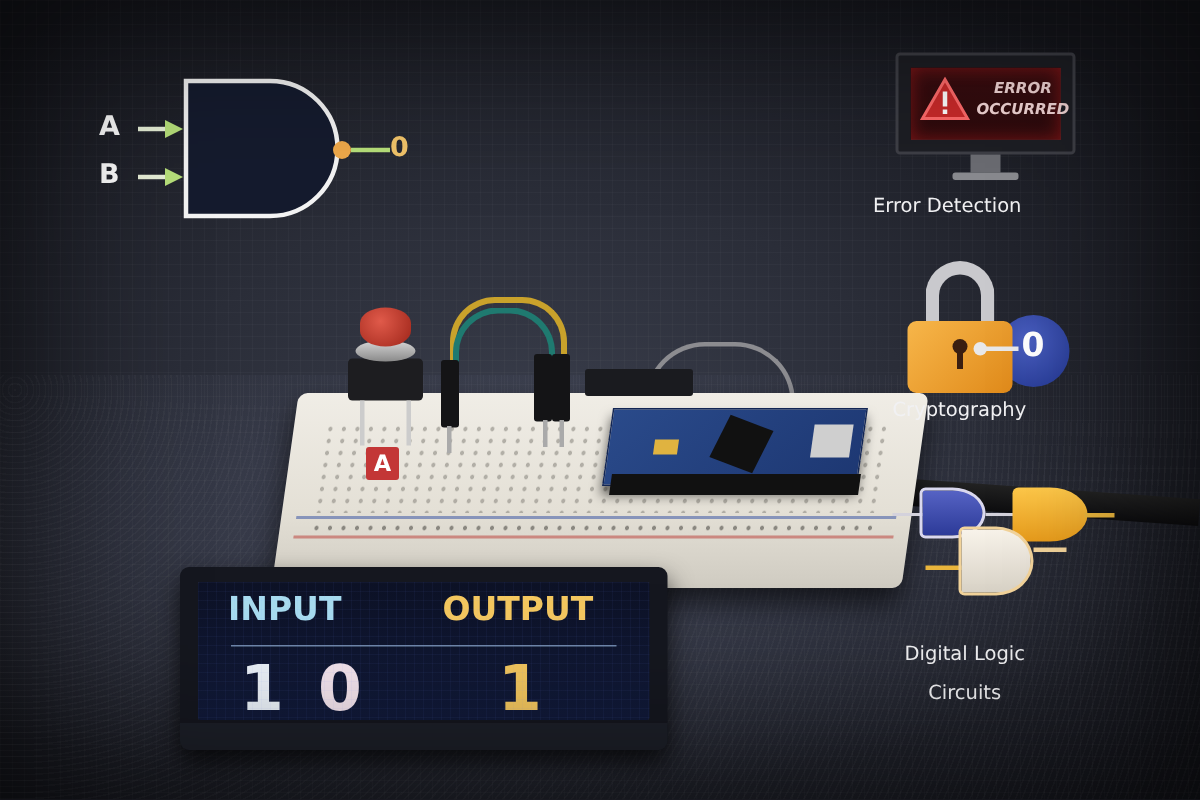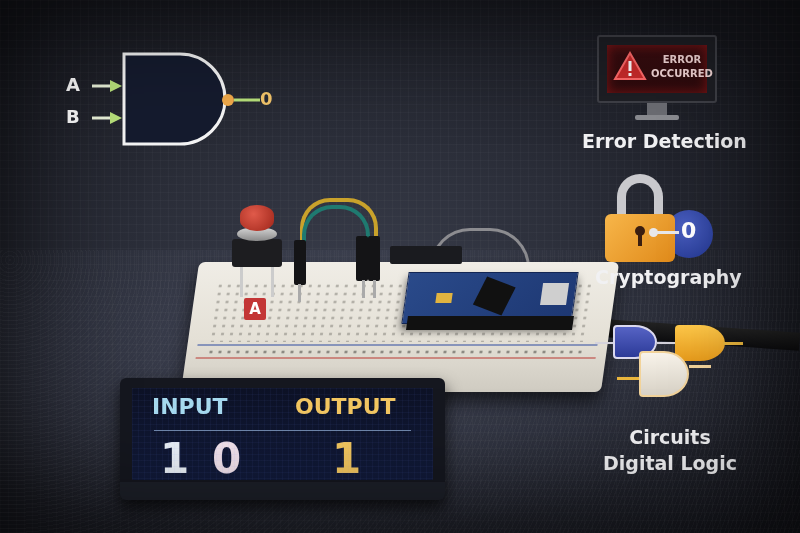--- a/index.html
+++ b/index.html
@@ -111,24 +111,24 @@
     background-size: 6px 6px;
   }
   .panel-base { position: absolute; left: 0; right: 0; bottom: 0; height: 18px; background: #1d2029; border-radius: 0 0 6px 6px; }
   .panel-input-label { position: absolute; left: 20px; top: 6px; color: #a8dcf0; font-weight: bold; font-size: 22px; }
   .panel-output-label { position: absolute; left: 163px; top: 6px; color: #f5c85f; font-weight: bold; font-size: 22px; }
   .panel-divider { position: absolute; left: 22px; right: 22px; top: 42px; height: 1px; background: #6f87a8; }
   .panel-in-val { position: absolute; top: 46px; color: #eef4fb; font-weight: bold; font-size: 42px; }
   .panel-out-val { position: absolute; left: 200px; top: 46px; color: #f5c85f; font-weight: bold; font-size: 42px; }
 
   
-  .feature-label { position: absolute; color: #f1f1f3; font-weight: bold; font-size: 19px; text-align: center; white-space: nowrap; }
-
-  
-  .monitor { position: absolute; left: 597px; top: 35px; width: 112px; height: 90px; }
+  .feature-label { position: absolute; color: #f1f1f3; font-weight: normal; font-size: 13px; text-align: center; white-space: nowrap; }
+
+  
+  .monitor { position: absolute; left: 597px; top: 35px; width: 112px; height: 90px; font-style: italic; }
   .mon-frame { position: absolute; left: 0; top: 0; width: 120px; height: 68px; background: #1d1e24; border: 2px solid #3e3f46; border-radius: 3px; }
   .mon-screen { position: absolute; left: 8px; top: 8px; right: 8px; bottom: 8px; background: linear-gradient(#3a0d10, #2a0a0c); box-shadow: 0 0 12px rgba(255,40,40,0.4) inset; }
   .mon-text { position: absolute; left: 44px; top: 8px; color: #f4d7d7; font-weight: bold; font-size: 10px; line-height: 14px; text-align: center; }
   .mon-stand { position: absolute; left: 50px; top: 68px; width: 20px; height: 12px; background: #6b6c72; }
   .mon-foot { position: absolute; left: 38px; top: 80px; width: 44px; height: 5px; background: #8a8b90; border-radius: 2px; }
 
   
   .lock { position: absolute; left: 603px; top: 174px; width: 120px; height: 95px; }
   .lock-shackle { position: absolute; left: 14px; top: 0; width: 46px; height: 50px; border: 9px solid #c9c9cd; border-bottom: none; border-radius: 26px 26px 0 0; }
   .lock-body { position: absolute; left: 2px; top: 40px; width: 70px; height: 48px; background: linear-gradient(135deg, #f7b64a, #e08a1a); border-radius: 6px; }
@@ -252,18 +252,18 @@
     <div class="gate-wire-white" style="left:-10px;top:17px;width:20px;"></div>
     <div class="gate gate-blue"></div>
     <div class="gate-wire-white" style="left:52px;top:17px;width:20px;"></div>
     <div class="gate gate-gold"></div>
     <div class="gate-wire" style="left:118px;top:17px;width:20px;"></div>
     <div class="gate-wire" style="left:12px;top:52px;width:24px;"></div>
     <div class="gate gate-white"></div>
     <div class="gate-wire" style="left:84px;top:40px;width:22px;background:#f2d39a;"></div>
   </div>
   <div class="feature-label" style="left:603px;top:424px;line-height:26px;">
+    <div>Digital Logic</div>
     <div>Circuits</div>
-    <div>Digital Logic</div>
   </div>
 
   <div class="vignette"></div>
 </div>
 
 </body></html>

